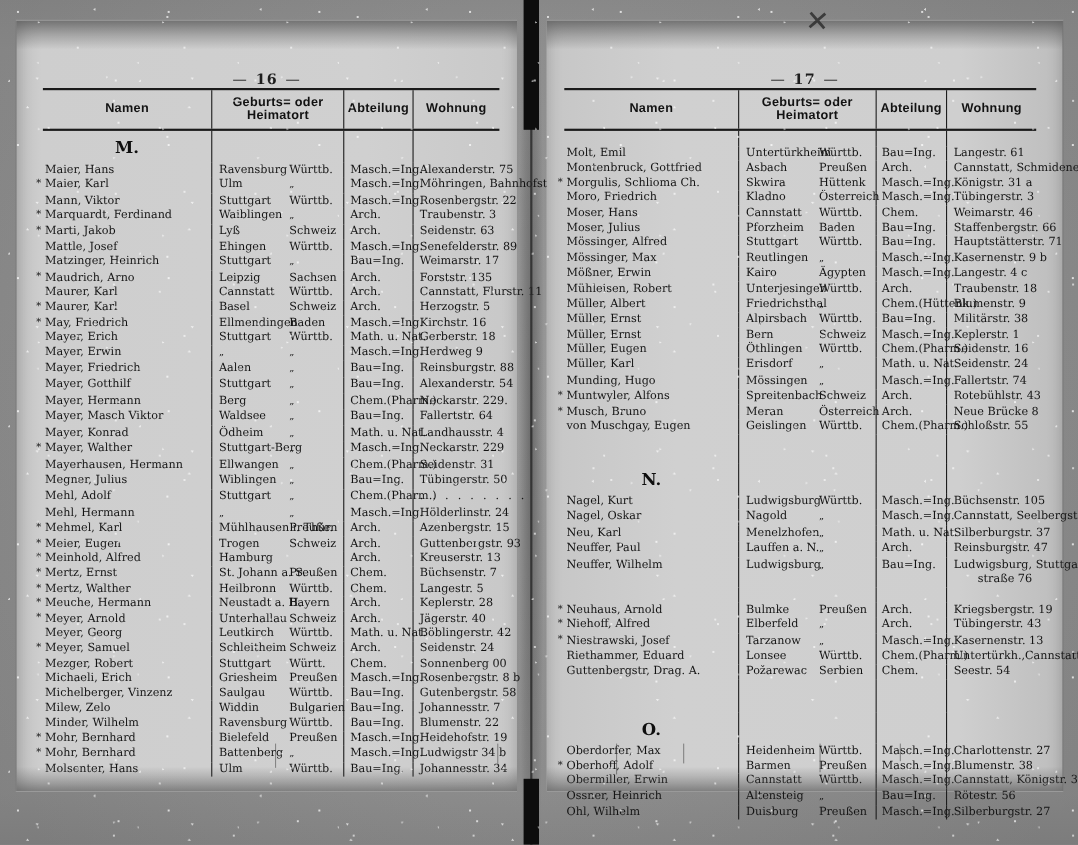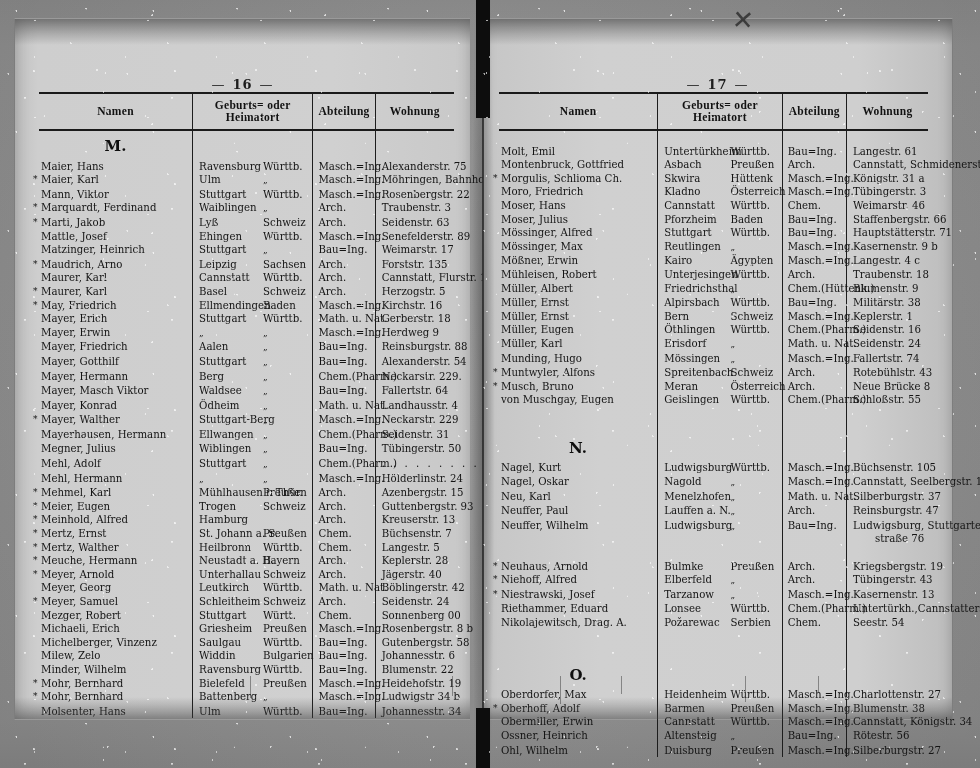--- a/index.html
+++ b/index.html
@@ -44,51 +44,51 @@
   }
   .page{
     position:absolute;top:18px;height:700px;
     background:
       linear-gradient(180deg,#c9c9c9 0%,#cfcfcf 3%,#cdcdcd 50%,#c6c6c6 100%);
     box-shadow:0 0 14px rgba(0,0,0,.22) inset;
   }
   .page.left{left:14px;width:455px;
     background-image:linear-gradient(90deg,#c0c0c0 0%,#cecece 5%,#d0d0d0 70%,#c8c8c8 100%);
     border-left:1px solid #7d7d7d;border-top:1px solid #9a9a9a;border-bottom:1px solid #9a9a9a;}
-  .page.right{left:483px;width:469px;
+  .page.right{left:497px;width:469px;
     background-image:linear-gradient(90deg,#c6c6c6 0%,#d0d0d0 25%,#cfcfcf 80%,#bdbdbd 100%);
     border-right:1px solid #7d7d7d;border-top:1px solid #9a9a9a;border-bottom:1px solid #9a9a9a;}
   
   .curve-top{position:absolute;left:0;right:0;top:0;height:26px;z-index:5;
     background:linear-gradient(180deg,rgba(60,60,60,.55),rgba(60,60,60,0));}
   .curve-bot{position:absolute;left:0;right:0;bottom:0;height:22px;z-index:5;
     background:linear-gradient(0deg,rgba(60,60,60,.45),rgba(60,60,60,0));}
   
   #gutter{position:absolute;left:476px;top:0;width:14px;height:768px;z-index:20;}
   #gutter .line{position:absolute;left:6px;top:0;width:2px;height:768px;background:#2b2b2b;opacity:.85;}
   #gutter .blk-top{position:absolute;left:0;top:0;width:14px;height:118px;background:#0d0d0d;}
   #gutter .blk-bot{position:absolute;left:0;bottom:0;width:14px;height:60px;background:#0d0d0d;}
   #gutter .shade{position:absolute;left:-14px;top:0;width:42px;height:768px;
     background:radial-gradient(ellipse 40% 100% at 50% 50%, rgba(0,0,0,.30), rgba(0,0,0,0) 70%);}
 
   .folio{text-align:center;font-size:13px;color:#1d1d1d;letter-spacing:1px;
-    margin-top:58px;font-weight:bold;font-family:"DejaVu Serif",serif;}
+    margin-top:46px;font-weight:bold;font-family:"DejaVu Serif",serif;}
   .folio .dash{font-weight:normal;padding:0 7px;}
 
   .tbl{position:absolute;left:0;right:0;}
   .page.left .tbl{left:24px;right:16px;}
   .page.right .tbl{left:16px;right:24px;}
 
   .rule{height:0;border-top:2px solid #1a1a1a;}
 
   table{width:100%;border-collapse:collapse;table-layout:fixed;}
   thead th{
     font-weight:bold;font-size:11.5px;color:#121212;
     padding:5px 0 6px;text-align:center;letter-spacing:.3px;
-    font-family:Liberation Serif, serif;
+    font-family:Liberation Sans, sans-serif;
   }
   td{
     font-size:10.2px;color:#141414;padding:0;vertical-align:top;
     line-height:13.6px;font-family:"DejaVu Serif",serif;
     white-space:nowrap;overflow:visible;
   }
   .c-name{width:37%;}
   .c-place{width:16.5%;}
   .c-state{width:12.5%;}
   .c-dept{width:15%;}
@@ -406,21 +406,21 @@
               <td class="place vr">Saulgau</td>
               <td class="state">Württb.</td>
               <td class="dept vr">Bau=Ing.</td>
               <td class="addr vr">Gutenbergstr. 58</td>
             </tr>
             <tr>
               <td class="name">Milew, Zelo</td>
               <td class="place vr">Widdin</td>
               <td class="state">Bulgarien</td>
               <td class="dept vr">Bau=Ing.</td>
-              <td class="addr vr">Johannesstr. 6</td>
+              <td class="addr vr">Johannesstr. 7</td>
             </tr>
             <tr>
               <td class="name">Minder, Wilhelm</td>
               <td class="place vr">Ravensburg</td>
               <td class="state">Württb.</td>
               <td class="dept vr">Bau=Ing.</td>
               <td class="addr vr">Blumenstr. 22</td>
             </tr>
             <tr>
               <td class="name"><span class="star">*</span>Mohr, Bernhard</td>
@@ -701,21 +701,21 @@
               <td class="addr vr">Kasernenstr. 13</td>
             </tr>
             <tr>
               <td class="name">Riethammer, Eduard</td>
               <td class="place vr">Lonsee</td>
               <td class="state">Württb.</td>
               <td class="dept vr">Chem.(Pharm.)</td>
               <td class="addr vr">Untertürkh.,Cannstatterstr.1</td>
             </tr>
             <tr>
-              <td class="name">Nikolajewitsch, Drag. A.</td>
+              <td class="name">Guttenbergstr, Drag. A.</td>
               <td class="place vr">Požarewac</td>
               <td class="state">Serbien</td>
               <td class="dept vr">Chem.</td>
               <td class="addr vr">Seestr. 54</td>
             </tr>
             <tr class="spacer">
               <td style="height: 30px;">&nbsp;</td>
               <td class="vr" style="height: 30px;">&nbsp;</td>
               <td style="height: 30px;">&nbsp;</td>
               <td class="vr" style="height: 30px;">&nbsp;</td>

